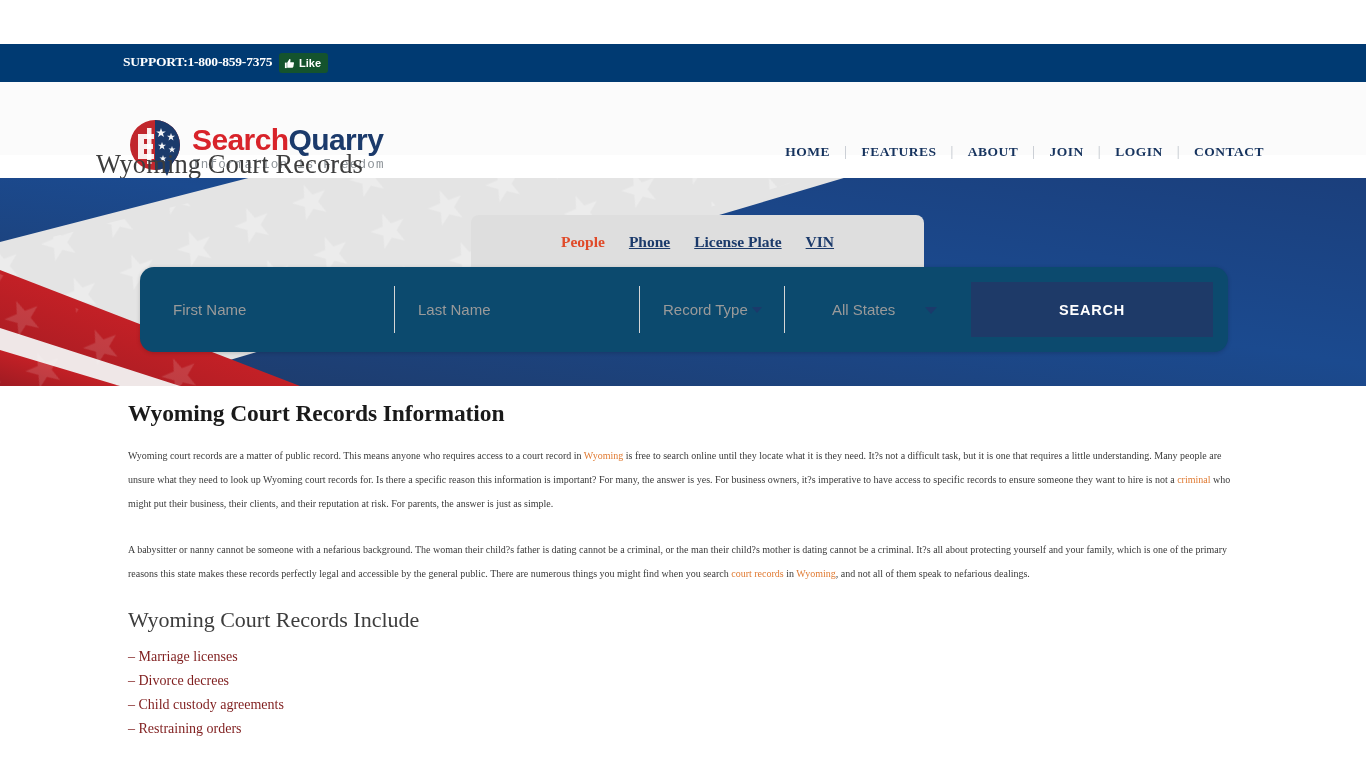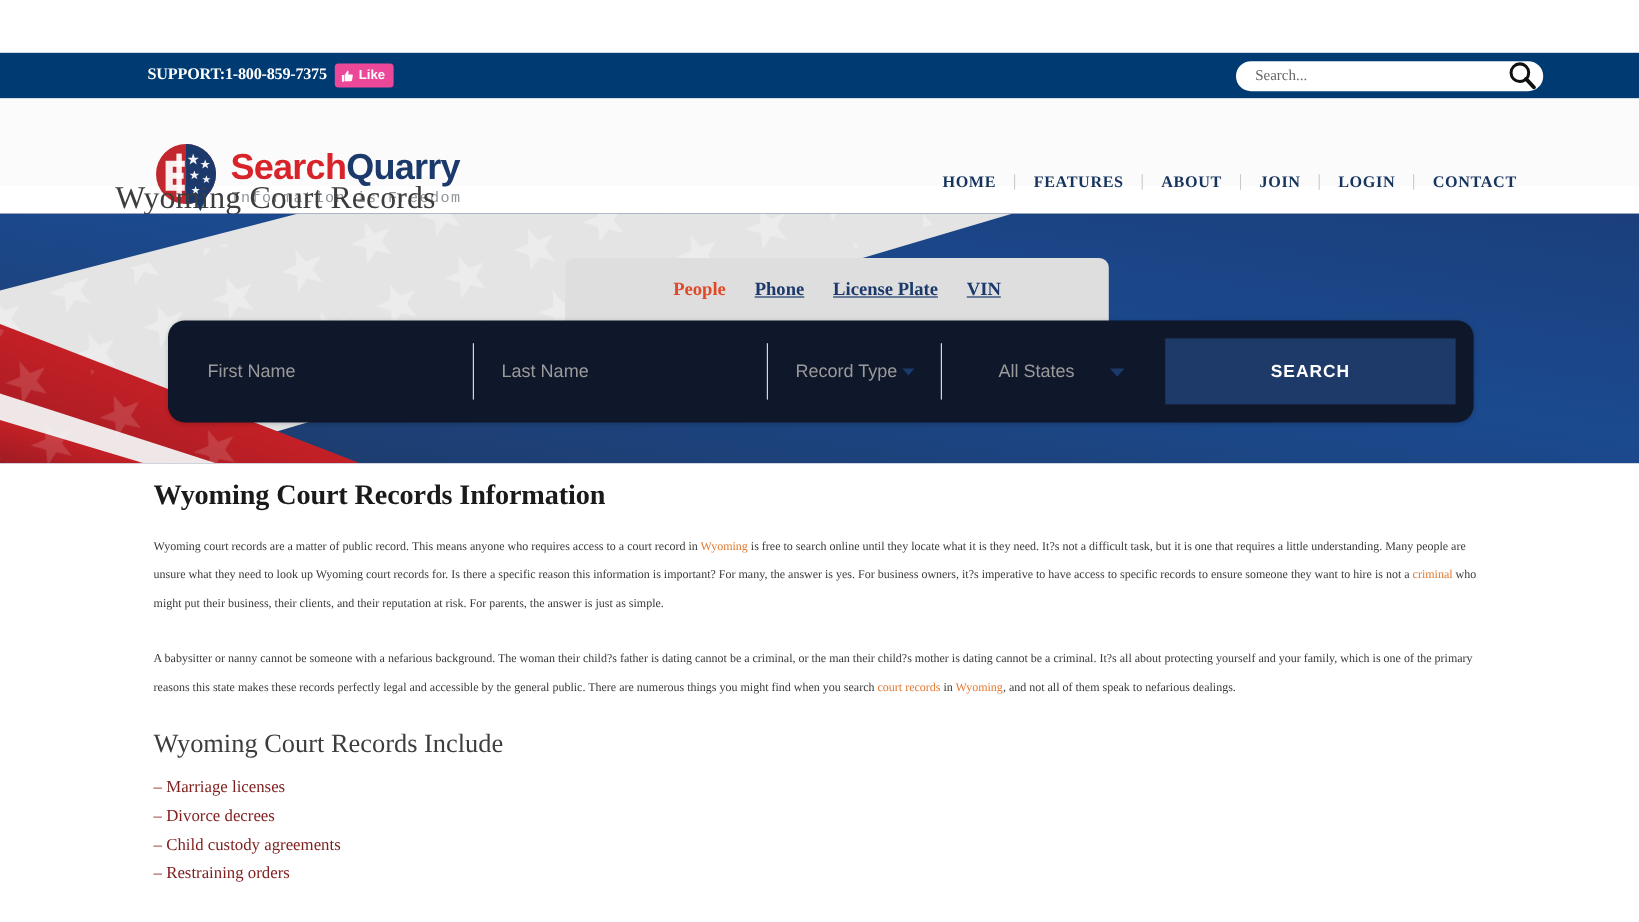--- a/index.html
+++ b/index.html
@@ -37,21 +37,21 @@
     font-size: 13.5px;
     font-weight: 700;
     letter-spacing: -0.2px;
     white-space: nowrap;
   }
   .fb-like {
     position: absolute;
     left: 279px;
     top: 9px;
     height: 20px;
-    background: #ec4899;
+    background: #14532d;
     border-radius: 3px;
     display: flex;
     align-items: center;
     padding: 0 7px 0 5px;
     gap: 4px;
     cursor: pointer;
   }
   .fb-like .thumb {
     display: block;
     width: 11px; height: 11px;
@@ -194,21 +194,21 @@
   .tabstrip a.active {
     color: #e04a29;
     text-decoration: none;
   }
 
   
   .searchcard {
     position: absolute;
     left: 140px; top: 267px;
     width: 1088px; height: 85px;
-    background: #0f172a;
+    background: #0c4a6e;
     border-radius: 14px;
     box-shadow: 0 1px 4px rgba(0,0,0,0.18);
     display: flex;
     align-items: center;
     padding: 9px;
     z-index: 6;
   }
   .field {
     height: 61px;
     display: flex;
@@ -312,27 +312,20 @@
     <span class="support-text">SUPPORT:1-800-859-7375</span>
 
     <div class="fb-like">
       <svg class="thumb" viewBox="0 0 24 24">
         <path fill="#ffffff" d="M2 10h4v12H2z"></path>
         <path fill="#ffffff" d="M7 10l5-8c1.6 0 2.4 1 2.2 2.3L13.6 9H20c1.2 0 2 .9 1.8 2l-1.4 8.2c-.2 1.1-1 1.8-2 1.8H7z"></path>
       </svg>
       <span class="lbl">Like</span>
     </div>
 
-    <div class="top-search">
-      <input type="text" placeholder="Search..." style="">
-      <svg class="search-glass" viewBox="0 0 32 32">
-        <circle cx="14" cy="13" r="7.6" fill="none" stroke="#111" stroke-width="2.6"></circle>
-        <line x1="19.4" y1="18.4" x2="26" y2="25.5" stroke="#111" stroke-width="3.4" stroke-linecap="round"></line>
-      </svg>
-    </div>
   </div>
 </div>
 
 <div class="header">
 
   <div class="logo-wrap">
     <svg class="logo-emblem" viewBox="0 0 56 60">
       <path d="M28 2a25 25 0 0 0 0 50 25 25 0 0 0 0-50z" fill="#c1272d"></path>
       <path d="M28 2a25 25 0 0 1 0 50z" fill="#1b3a6b"></path>
       <path d="M34 46 L46 44 L40 58 Z" fill="#1b3a6b"></path>

